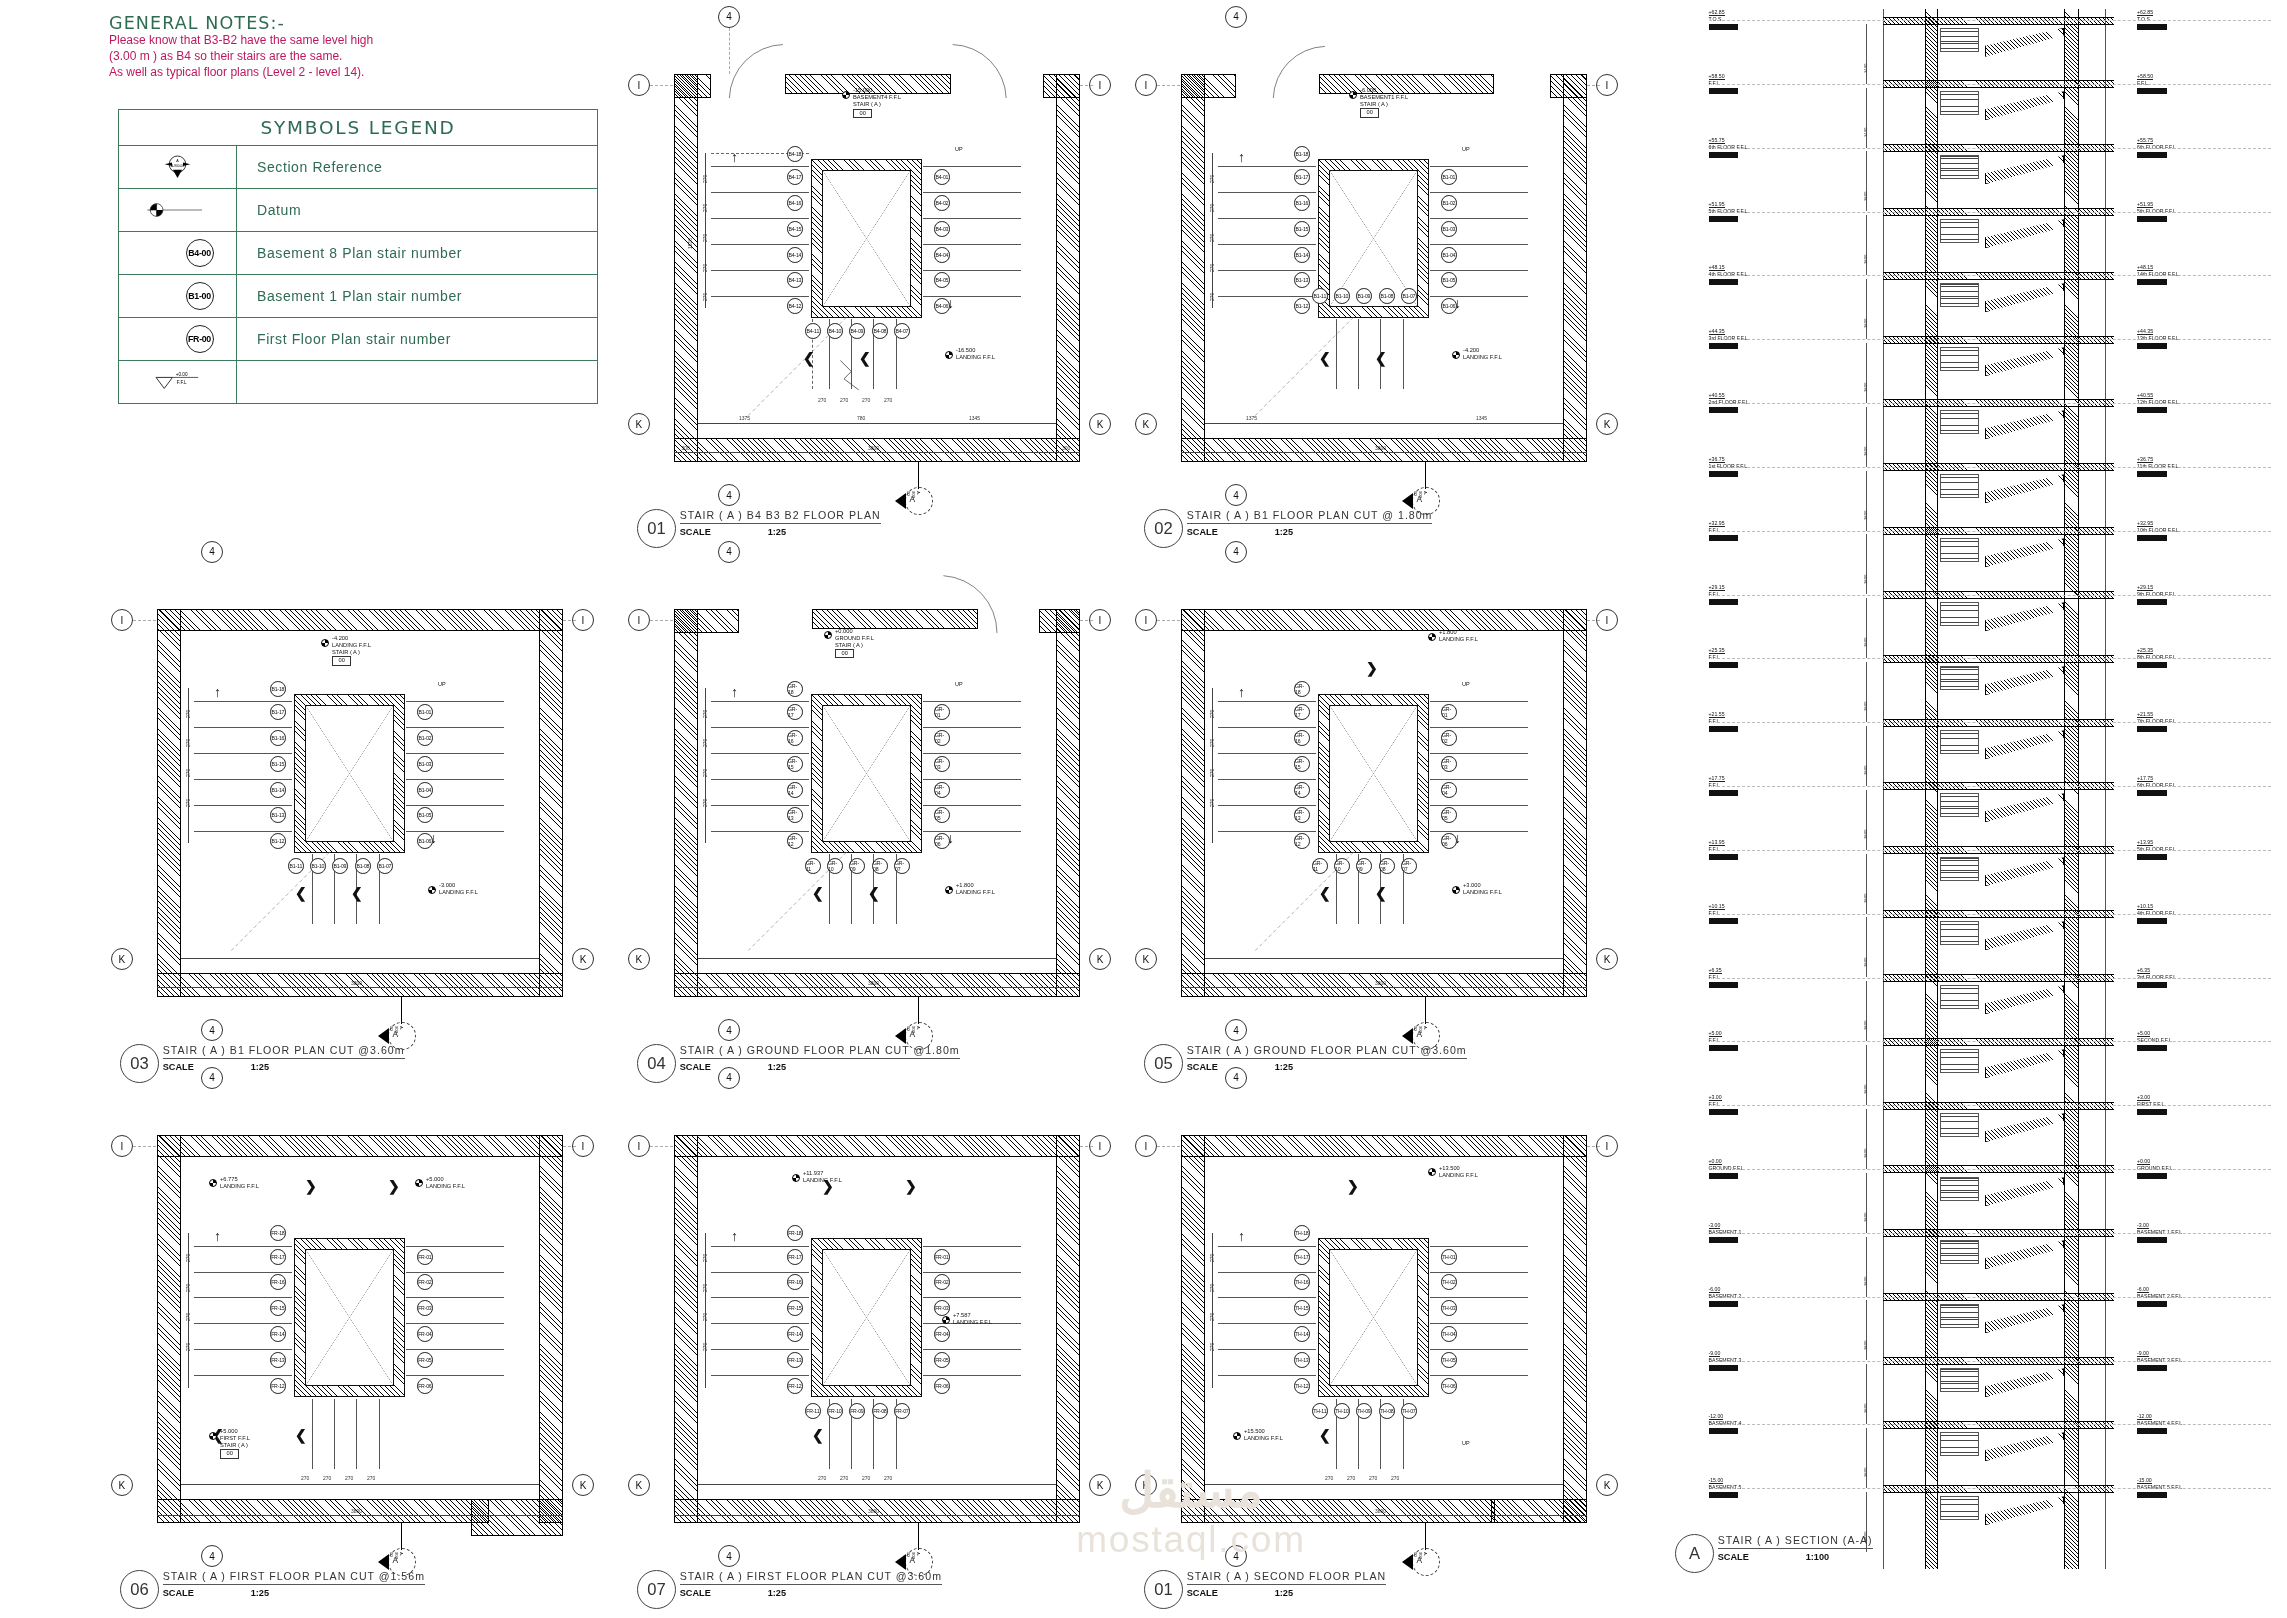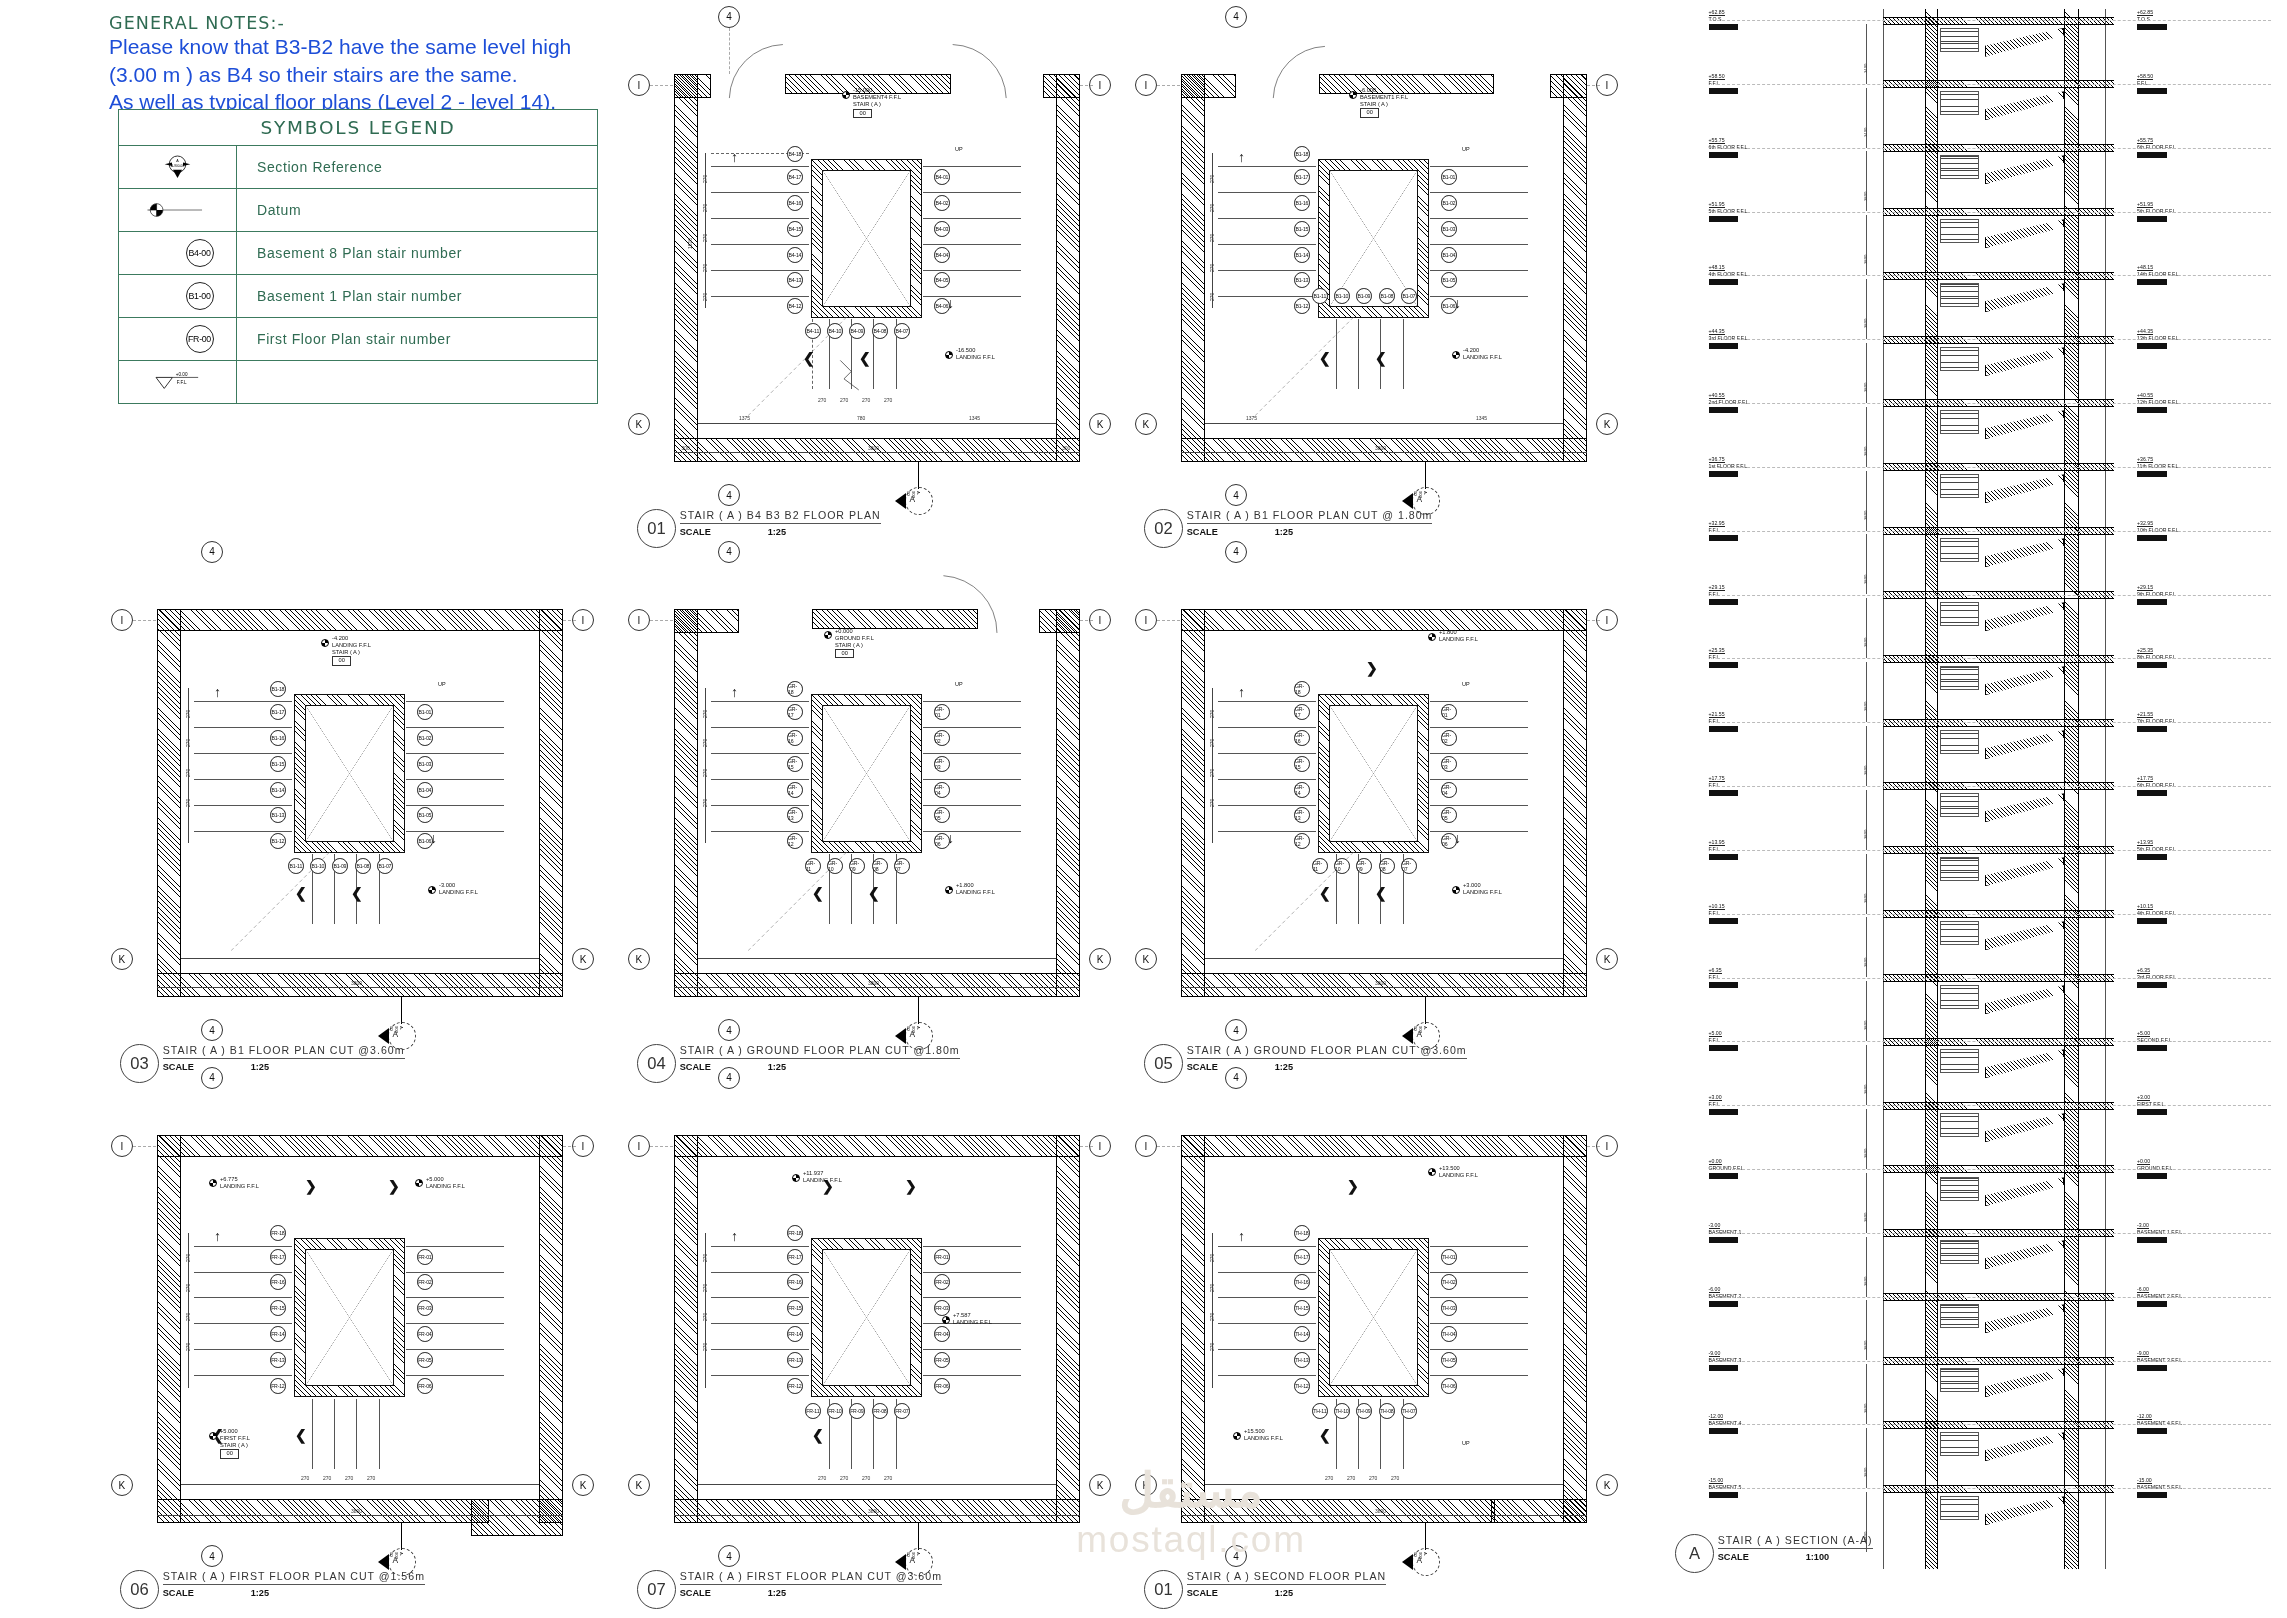--- a/index.html
+++ b/index.html
@@ -6,41 +6,41 @@
   html,body { background:#ffffff; }
   body {
     width:2287px; height:1619px; position:relative; overflow:hidden;
     font-family:"Liberation Sans", sans-serif; color:#111;
   }
   .sheet { position:absolute; inset:0; background:#fff; }
 
   
   #notes { position:absolute; left:109px; top:13px; width:517px; }
   #notes .ttl { font-family:"DejaVu Sans", sans-serif; font-size:17.5px; color:#2f6b52; letter-spacing:1.1px; }
-  #notes .ln  { font-size:21px; color:#1d4ed8; line-height:1.32; white-space:nowrap; }
+  #notes .ln  { font-size:12px; color:#be185d; line-height:1.32; white-space:nowrap; }
 
   
   #legend { position:absolute; left:118px; top:109px; width:480px;
             border:1.5px solid #3c7a5e; background:#fff; }
   #legend .cap { text-align:center; font-family:"DejaVu Sans", sans-serif;
                  font-size:18.5px; color:#2f6b52; letter-spacing:1.8px; padding:6.5px 0 7.4px;
                  border-bottom:1.3px solid #3c7a5e; }
   #legend .hdr, #legend .row { display:flex; border-bottom:1.2px solid #3c7a5e; }
   #legend .row:last-child { border-bottom:none; }
   #legend .c1 { width:118px; border-right:1.2px solid #3c7a5e; display:flex;
                 align-items:center; justify-content:center; min-height:42px; }
   #legend .c2 { flex:1; display:flex; align-items:center; padding-left:20px; min-height:42px; }
   #legend .hdr .c1, #legend .hdr .c2 { min-height:37px; }
   #legend .hdr span { font-family:"DejaVu Sans", sans-serif; font-size:15.7px; color:#2f6b52; letter-spacing:1.3px; }
   #legend .hdr .c2 { justify-content:center; padding-left:0; }
   #legend .nm { font-size:14px; color:#2f6b52; letter-spacing:0.6px; }
 
   .sym-circ { width:28px; height:28px; border:1.2px solid #222; border-radius:50%;
               display:flex; align-items:center; justify-content:center;
-              font-size:8.8px; font-weight:normal; letter-spacing:-0.3px; color:#000;margin-left:44px; }
+              font-size:8.8px; font-weight:bold; letter-spacing:-0.3px; color:#000;margin-left:44px; }
 
   
   .plan { position:absolute; }
   .pbox { position:absolute; border:1.8px solid #222; background:#fff; }
   .wall { position:absolute; background:
       repeating-linear-gradient(45deg,#000 0,#000 0.6px,transparent 0.6px,transparent 3.7px);
       border:0.9px solid #000; }
   .core { position:absolute; border:1.5px solid #111; }
   .core .inner { position:absolute; inset:10px; border:1.3px solid #111; }
   .core .inner:before, .core .inner:after {

